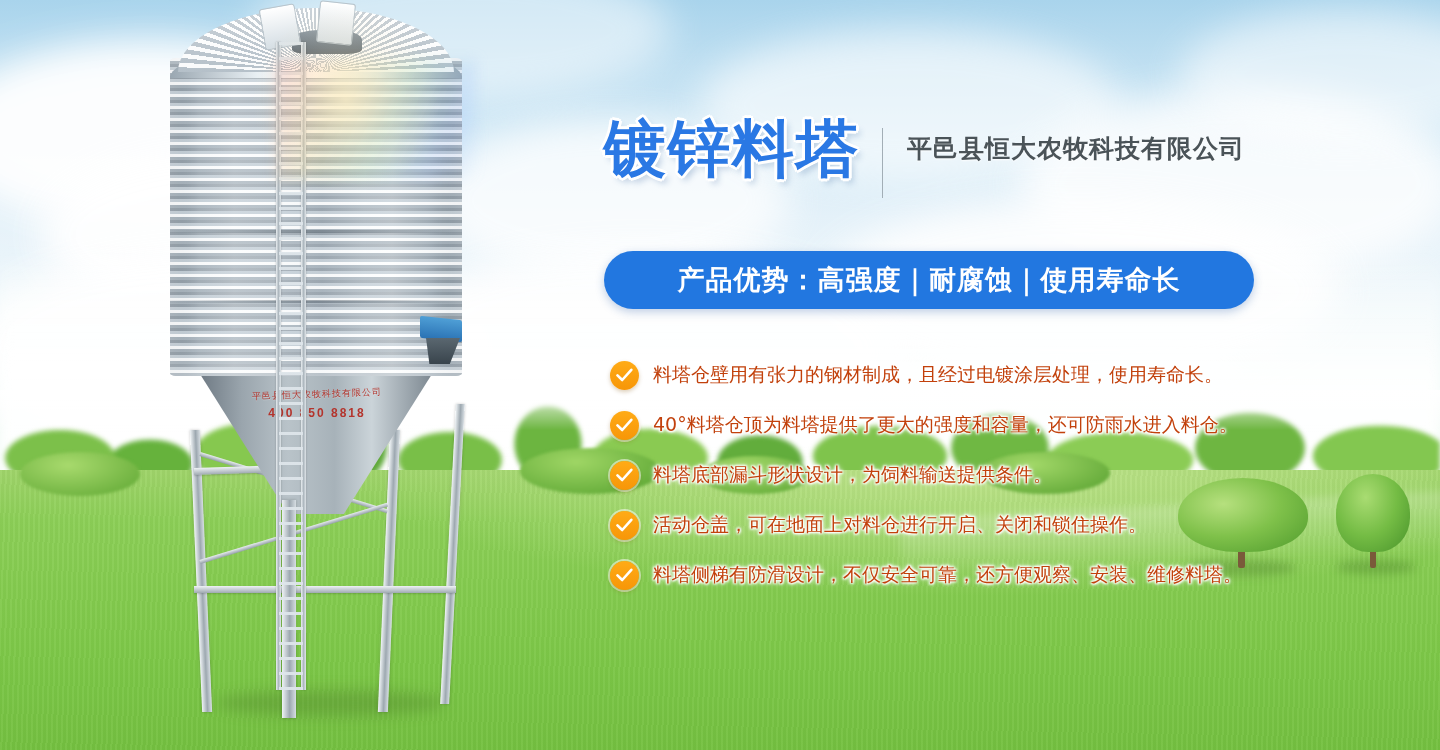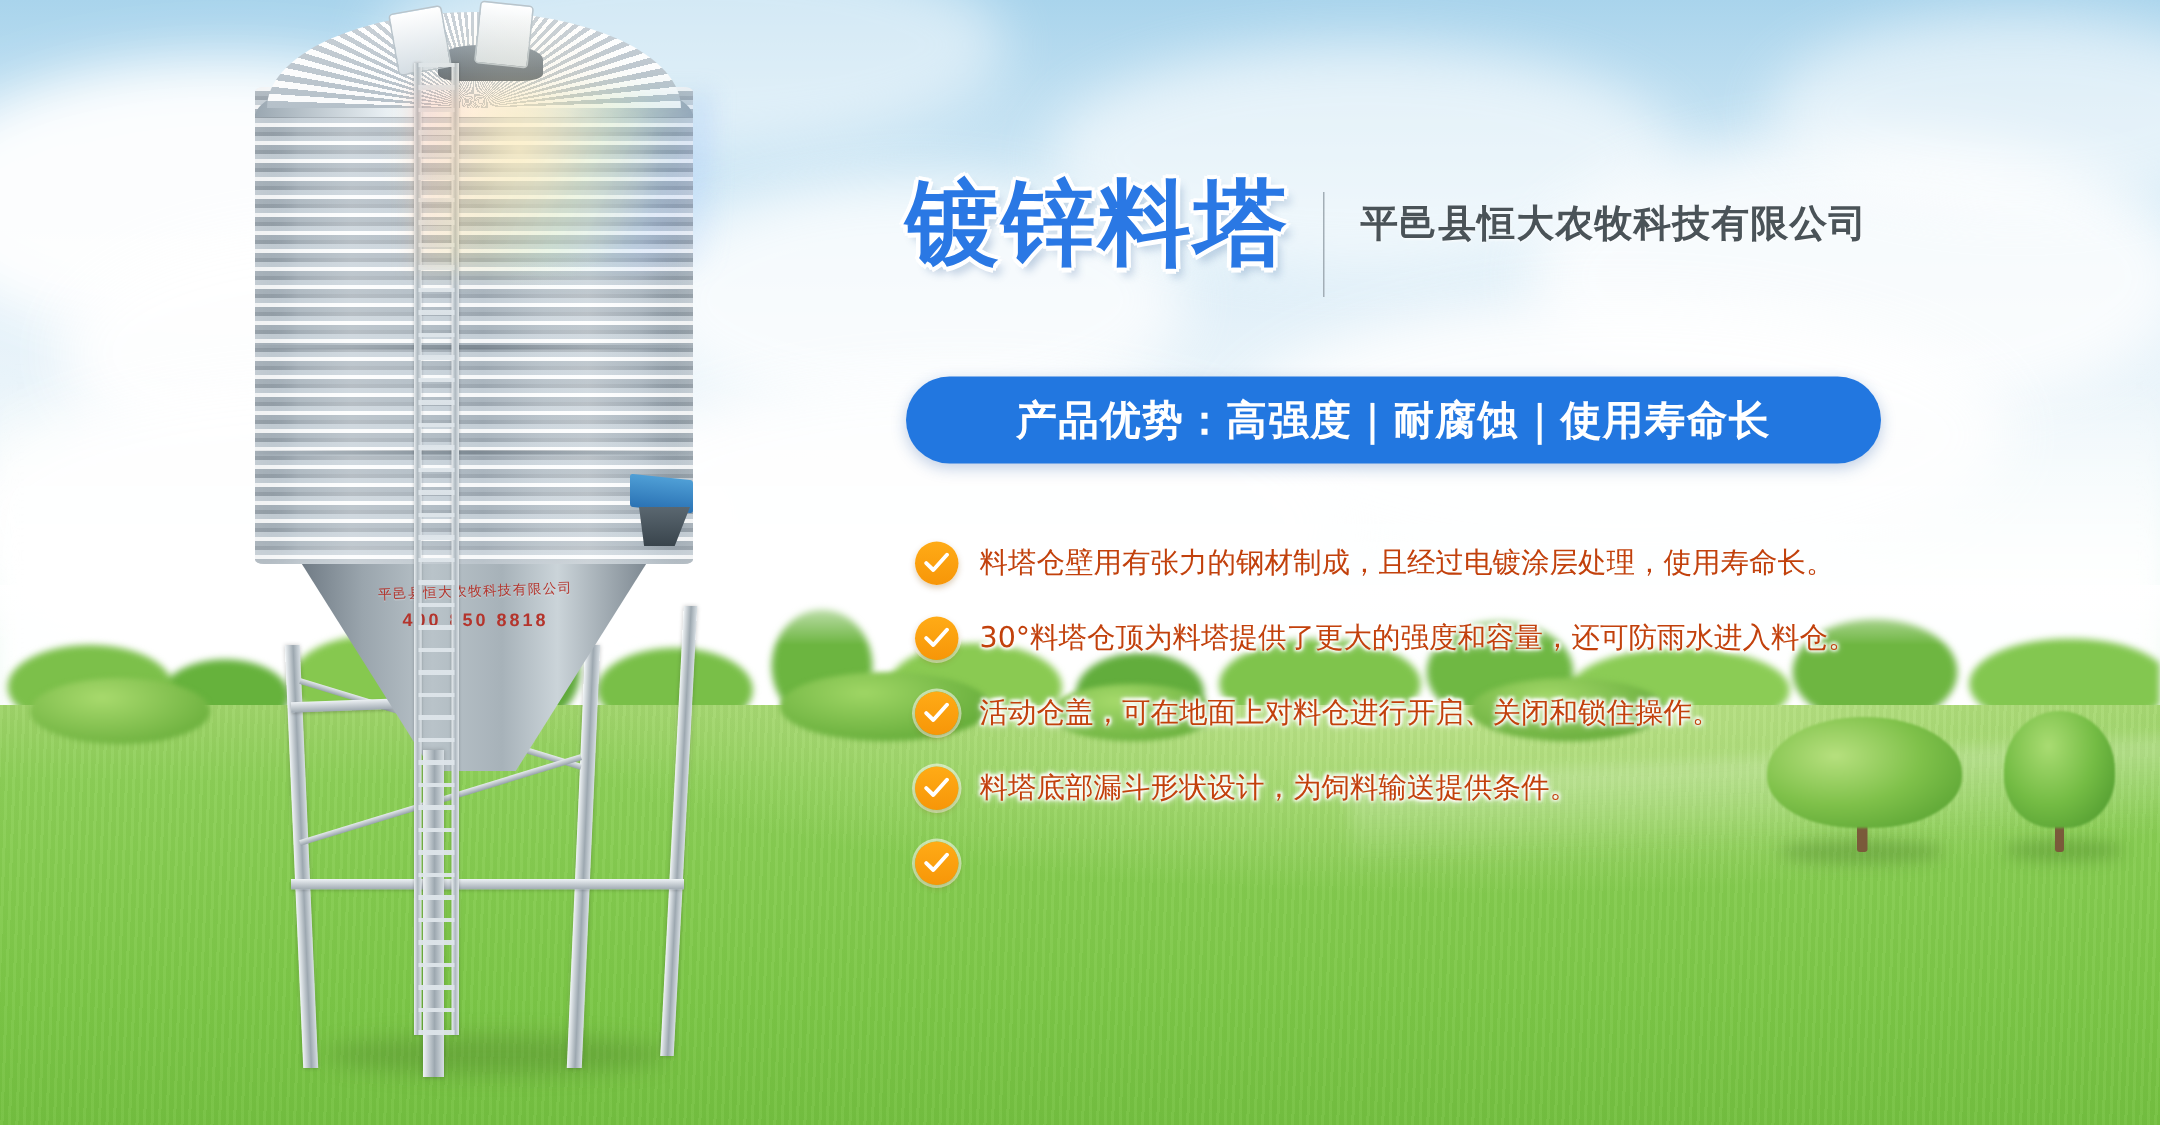--- a/index.html
+++ b/index.html
@@ -369,40 +369,41 @@
           </svg>
         </span>
         <span class="feature-text">料塔仓壁用有张力的钢材制成，且经过电镀涂层处理，使用寿命长。</span>
       </div>
       <div class="feature">
         <span class="check">
           <svg width="17" height="15" viewBox="0 0 17 15">
             <path d="M1.5 7.4 L6.2 12 L15.3 1.8" fill="none" stroke="#ffffff" stroke-width="2.6" stroke-linecap="round" stroke-linejoin="round"></path>
           </svg>
         </span>
-        <span class="feature-text">30°料塔仓顶为料塔提供了更大的强度和容量，还可防雨水进入料仓。</span>
+        <span class="feature-text">40°料塔仓顶为料塔提供了更大的强度和容量，还可防雨水进入料仓。</span>
+      </div>
+      <div class="feature">
+        <span class="check">
+          <svg width="17" height="15" viewBox="0 0 17 15">
+            <path d="M1.5 7.4 L6.2 12 L15.3 1.8" fill="none" stroke="#ffffff" stroke-width="2.6" stroke-linecap="round" stroke-linejoin="round"></path>
+          </svg>
+        </span>
+        <span class="feature-text">料塔底部漏斗形状设计，为饲料输送提供条件。</span>
       </div>
       <div class="feature">
         <span class="check">
           <svg width="17" height="15" viewBox="0 0 17 15">
             <path d="M1.5 7.4 L6.2 12 L15.3 1.8" fill="none" stroke="#ffffff" stroke-width="2.6" stroke-linecap="round" stroke-linejoin="round"></path>
           </svg>
         </span>
         <span class="feature-text">活动仓盖，可在地面上对料仓进行开启、关闭和锁住操作。</span>
       </div>
       <div class="feature">
         <span class="check">
           <svg width="17" height="15" viewBox="0 0 17 15">
             <path d="M1.5 7.4 L6.2 12 L15.3 1.8" fill="none" stroke="#ffffff" stroke-width="2.6" stroke-linecap="round" stroke-linejoin="round"></path>
           </svg>
         </span>
-        <span class="feature-text">料塔底部漏斗形状设计，为饲料输送提供条件。</span>
-      </div>
-      <div class="feature">
-        <span class="check">
-          <svg width="17" height="15" viewBox="0 0 17 15">
-            <path d="M1.5 7.4 L6.2 12 L15.3 1.8" fill="none" stroke="#ffffff" stroke-width="2.6" stroke-linecap="round" stroke-linejoin="round"></path>
-          </svg>
-        </span>
+        <span class="feature-text">料塔侧梯有防滑设计，不仅安全可靠，还方便观察、安装、维修料塔。</span>
       </div>
     </div>
 
 </div>
 
 </body></html>

